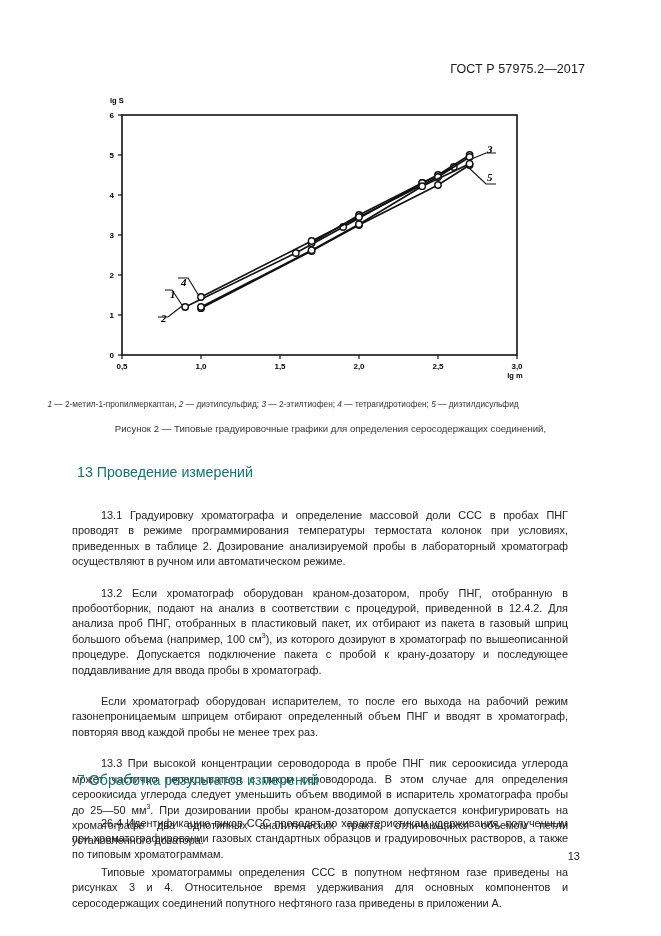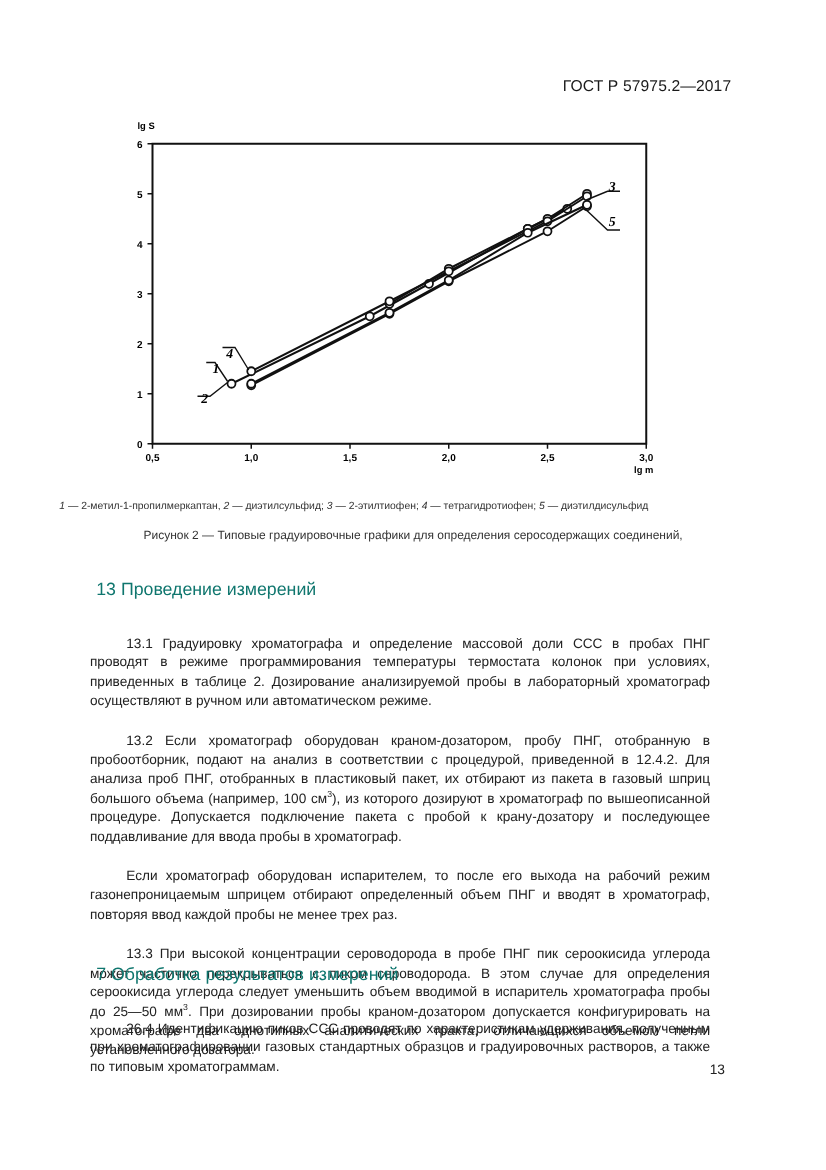--- a/index.html
+++ b/index.html
@@ -105,20 +105,21 @@
   <div>Рисунок 2 — Типовые градуировочные графики для определения серосодержащих соединений,</div>
 </div>
 
 <div class="section-title" style="top:464px;">13  Проведение измерений</div>
 
 <div class="para-block" style="top:492px;">
   <p>13.1  Градуировку хроматографа и определение массовой доли ССС в пробах ПНГ проводят в режиме программирования температуры термостата колонок при условиях, приведенных в таблице 2. Дозирование анализируемой пробы в лабораторный хроматограф осуществляют в ручном или автоматическом режиме.</p>
   <p><span>13.2  Если хроматограф оборудован краном-дозатором, пробу ПНГ, отобранную в пробоотборник, подают на анализ в соответствии с процедурой, приведенной в 12.4.2. Для анализа проб ПНГ, отобранных в пластиковый пакет, их отбирают из пакета в газовый шприц большого объема (например, 100 см</span><sup>3</sup><span>), из которого дозируют в хроматограф по вышеописанной процедуре. Допускается подключение пакета с пробой к крану-дозатору и последующее поддавливание для ввода пробы в хроматограф.</span></p>
   <p>Если хроматограф оборудован испарителем, то после его выхода на рабочий режим газонепроницаемым шприцем отбирают определенный объем ПНГ и вводят в хроматограф, повторяя ввод каждой пробы не менее трех раз.</p>
   <p><span>13.3  При высокой концентрации сероводорода в пробе ПНГ пик сероокисида углерода может частично перекрываться с пиком сероводорода. В этом случае для определения сероокисида углерода следует уменьшить объем вводимой в испаритель хроматографа пробы до 25—50 мм</span><sup>3</sup><span>. При дозировании пробы краном-дозатором допускается конфигурировать на хроматографе два однотипных аналитических тракта, отличающихся объемом петли установленного дозатора.</span></p>
+  <p>Типовые хроматограммы определения ССС в попутном нефтяном газе приведены на рисунках 3 и 4. Относительное время удерживания для основных компонентов и серосодержащих соединений попутного нефтяного газа приведены в приложении А.</p>
 </div>
 
 <div class="section-title" style="top:772px;">7  Обработка результатов измерений</div>
 
 <div class="para-block" style="top:800px;">
   <p>26.4  Идентификацию пиков ССС проводят по характеристикам удерживания, полученным при хроматографировании газовых стандартных образцов и градуировочных растворов, а также по типовым хроматограммам.</p>
 </div>
 
 <div class="page-num">13</div>
 

